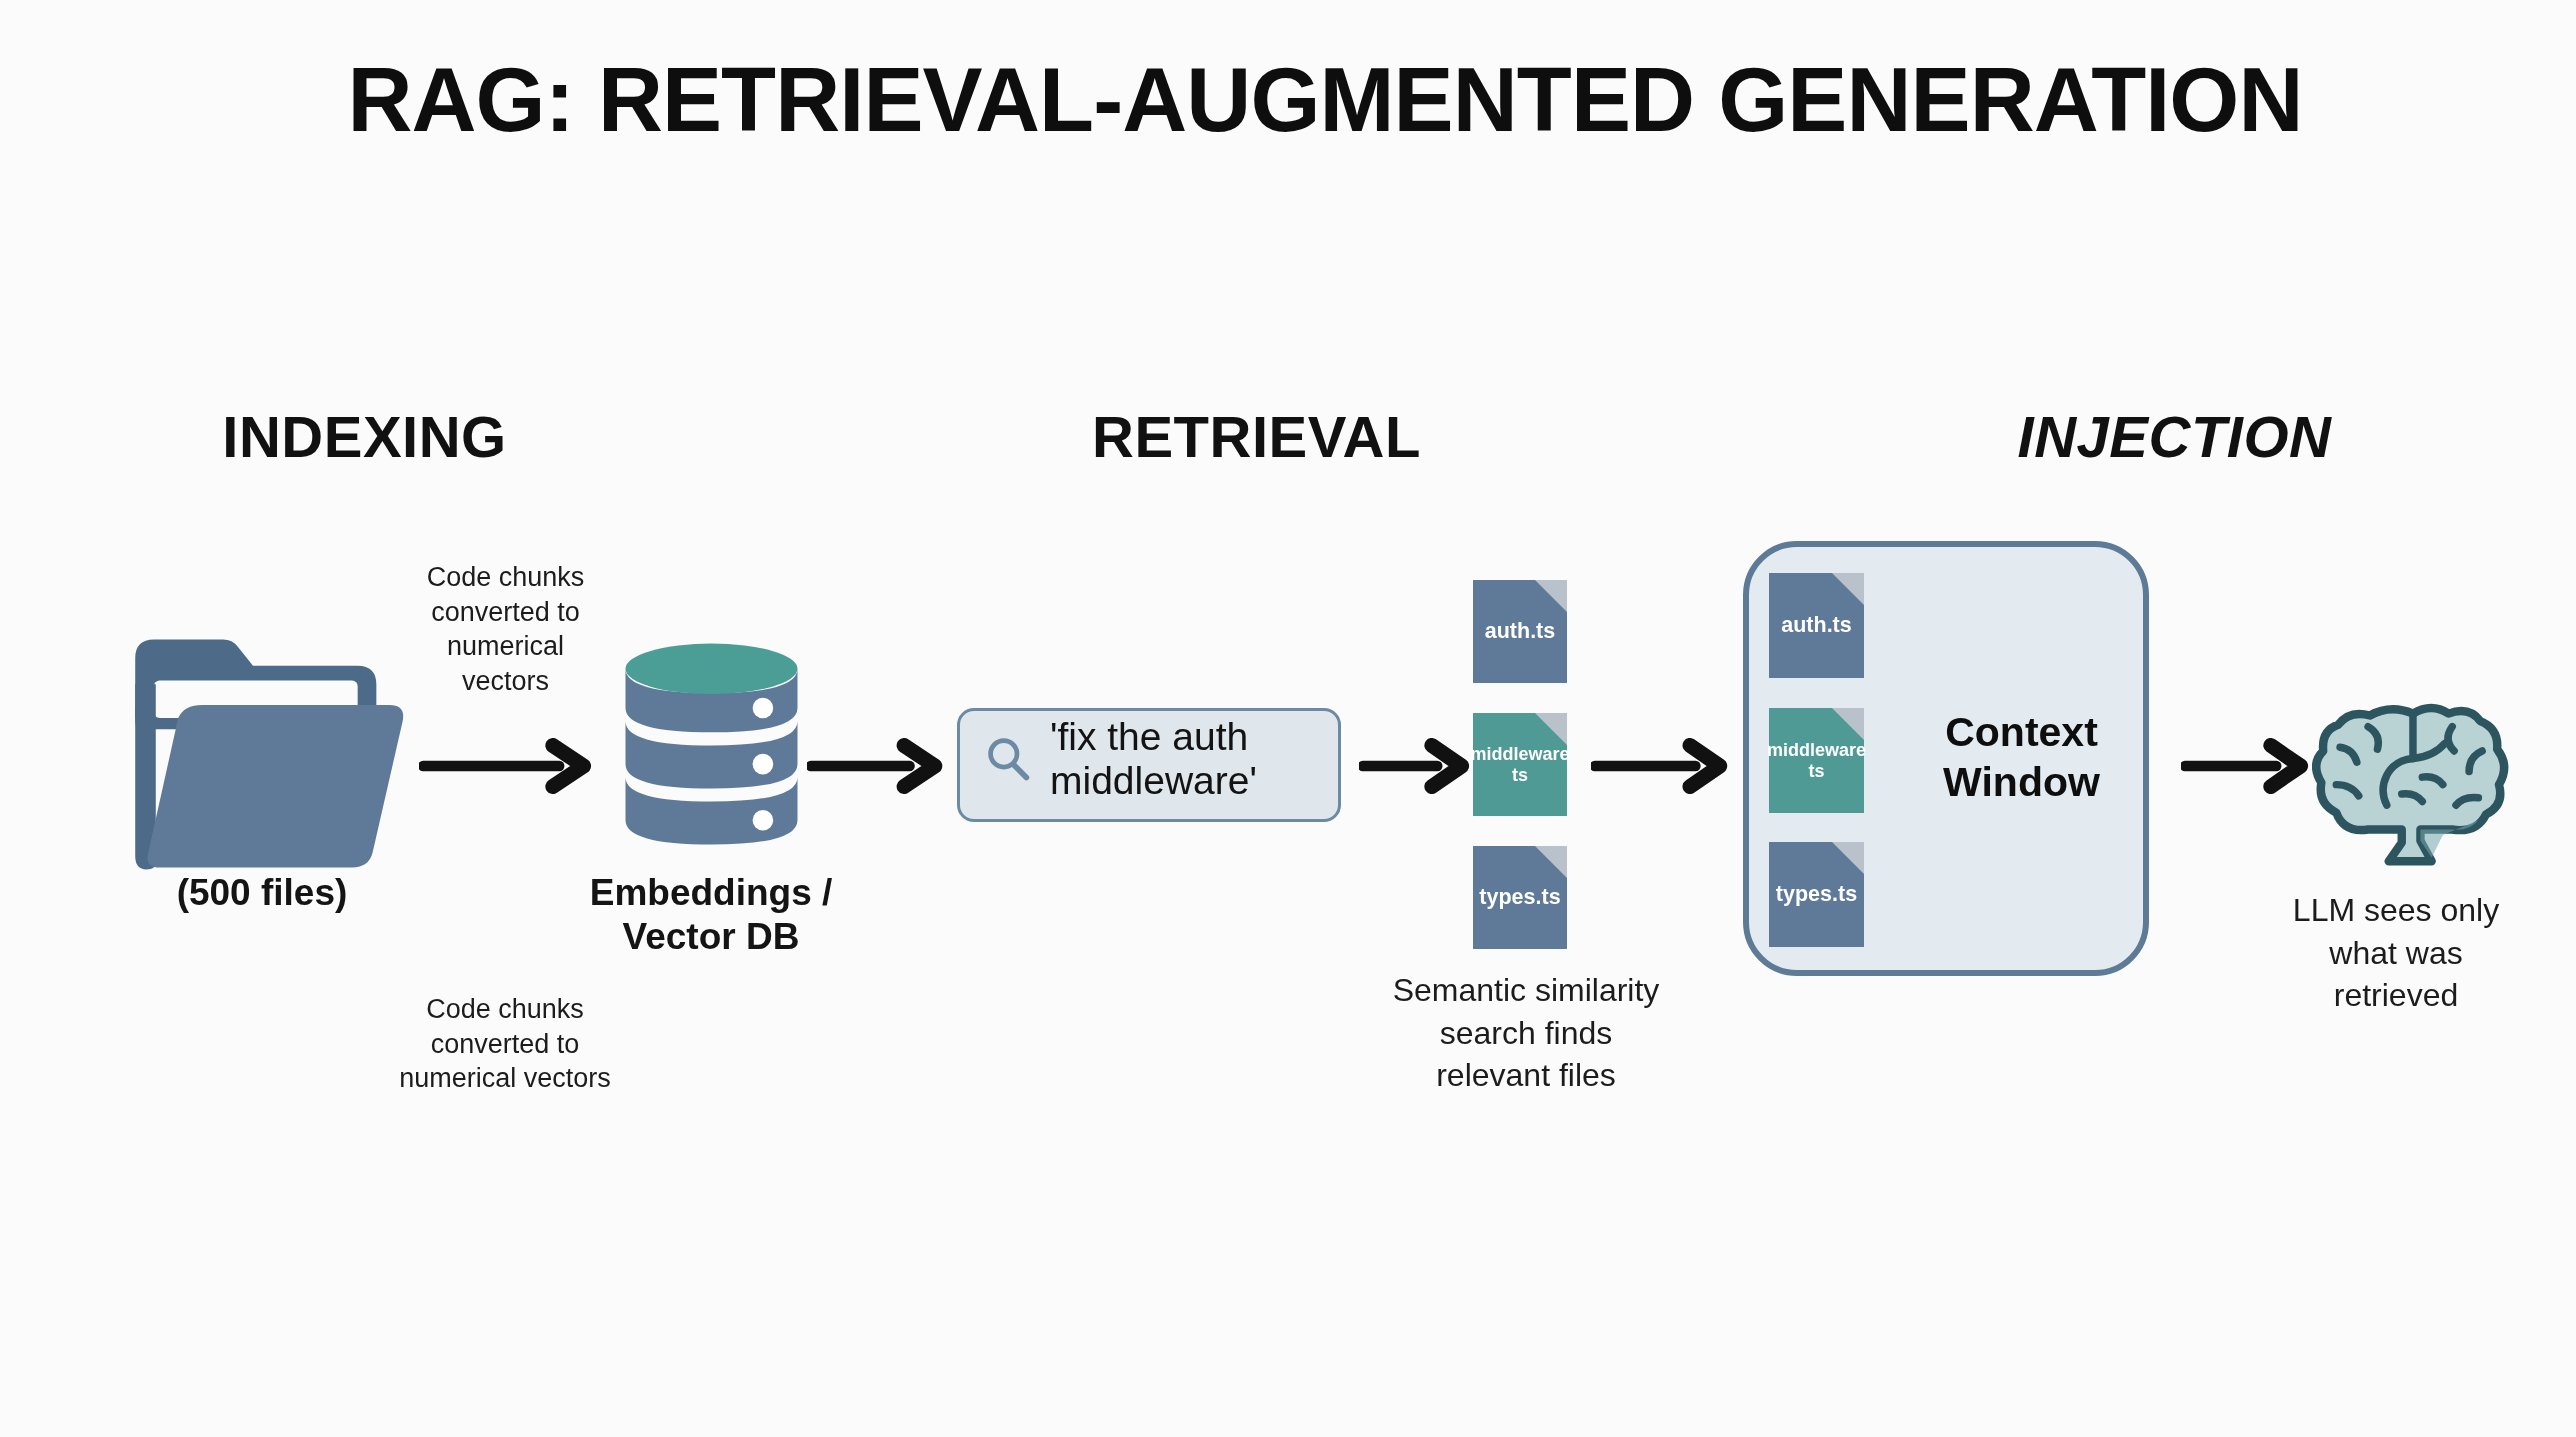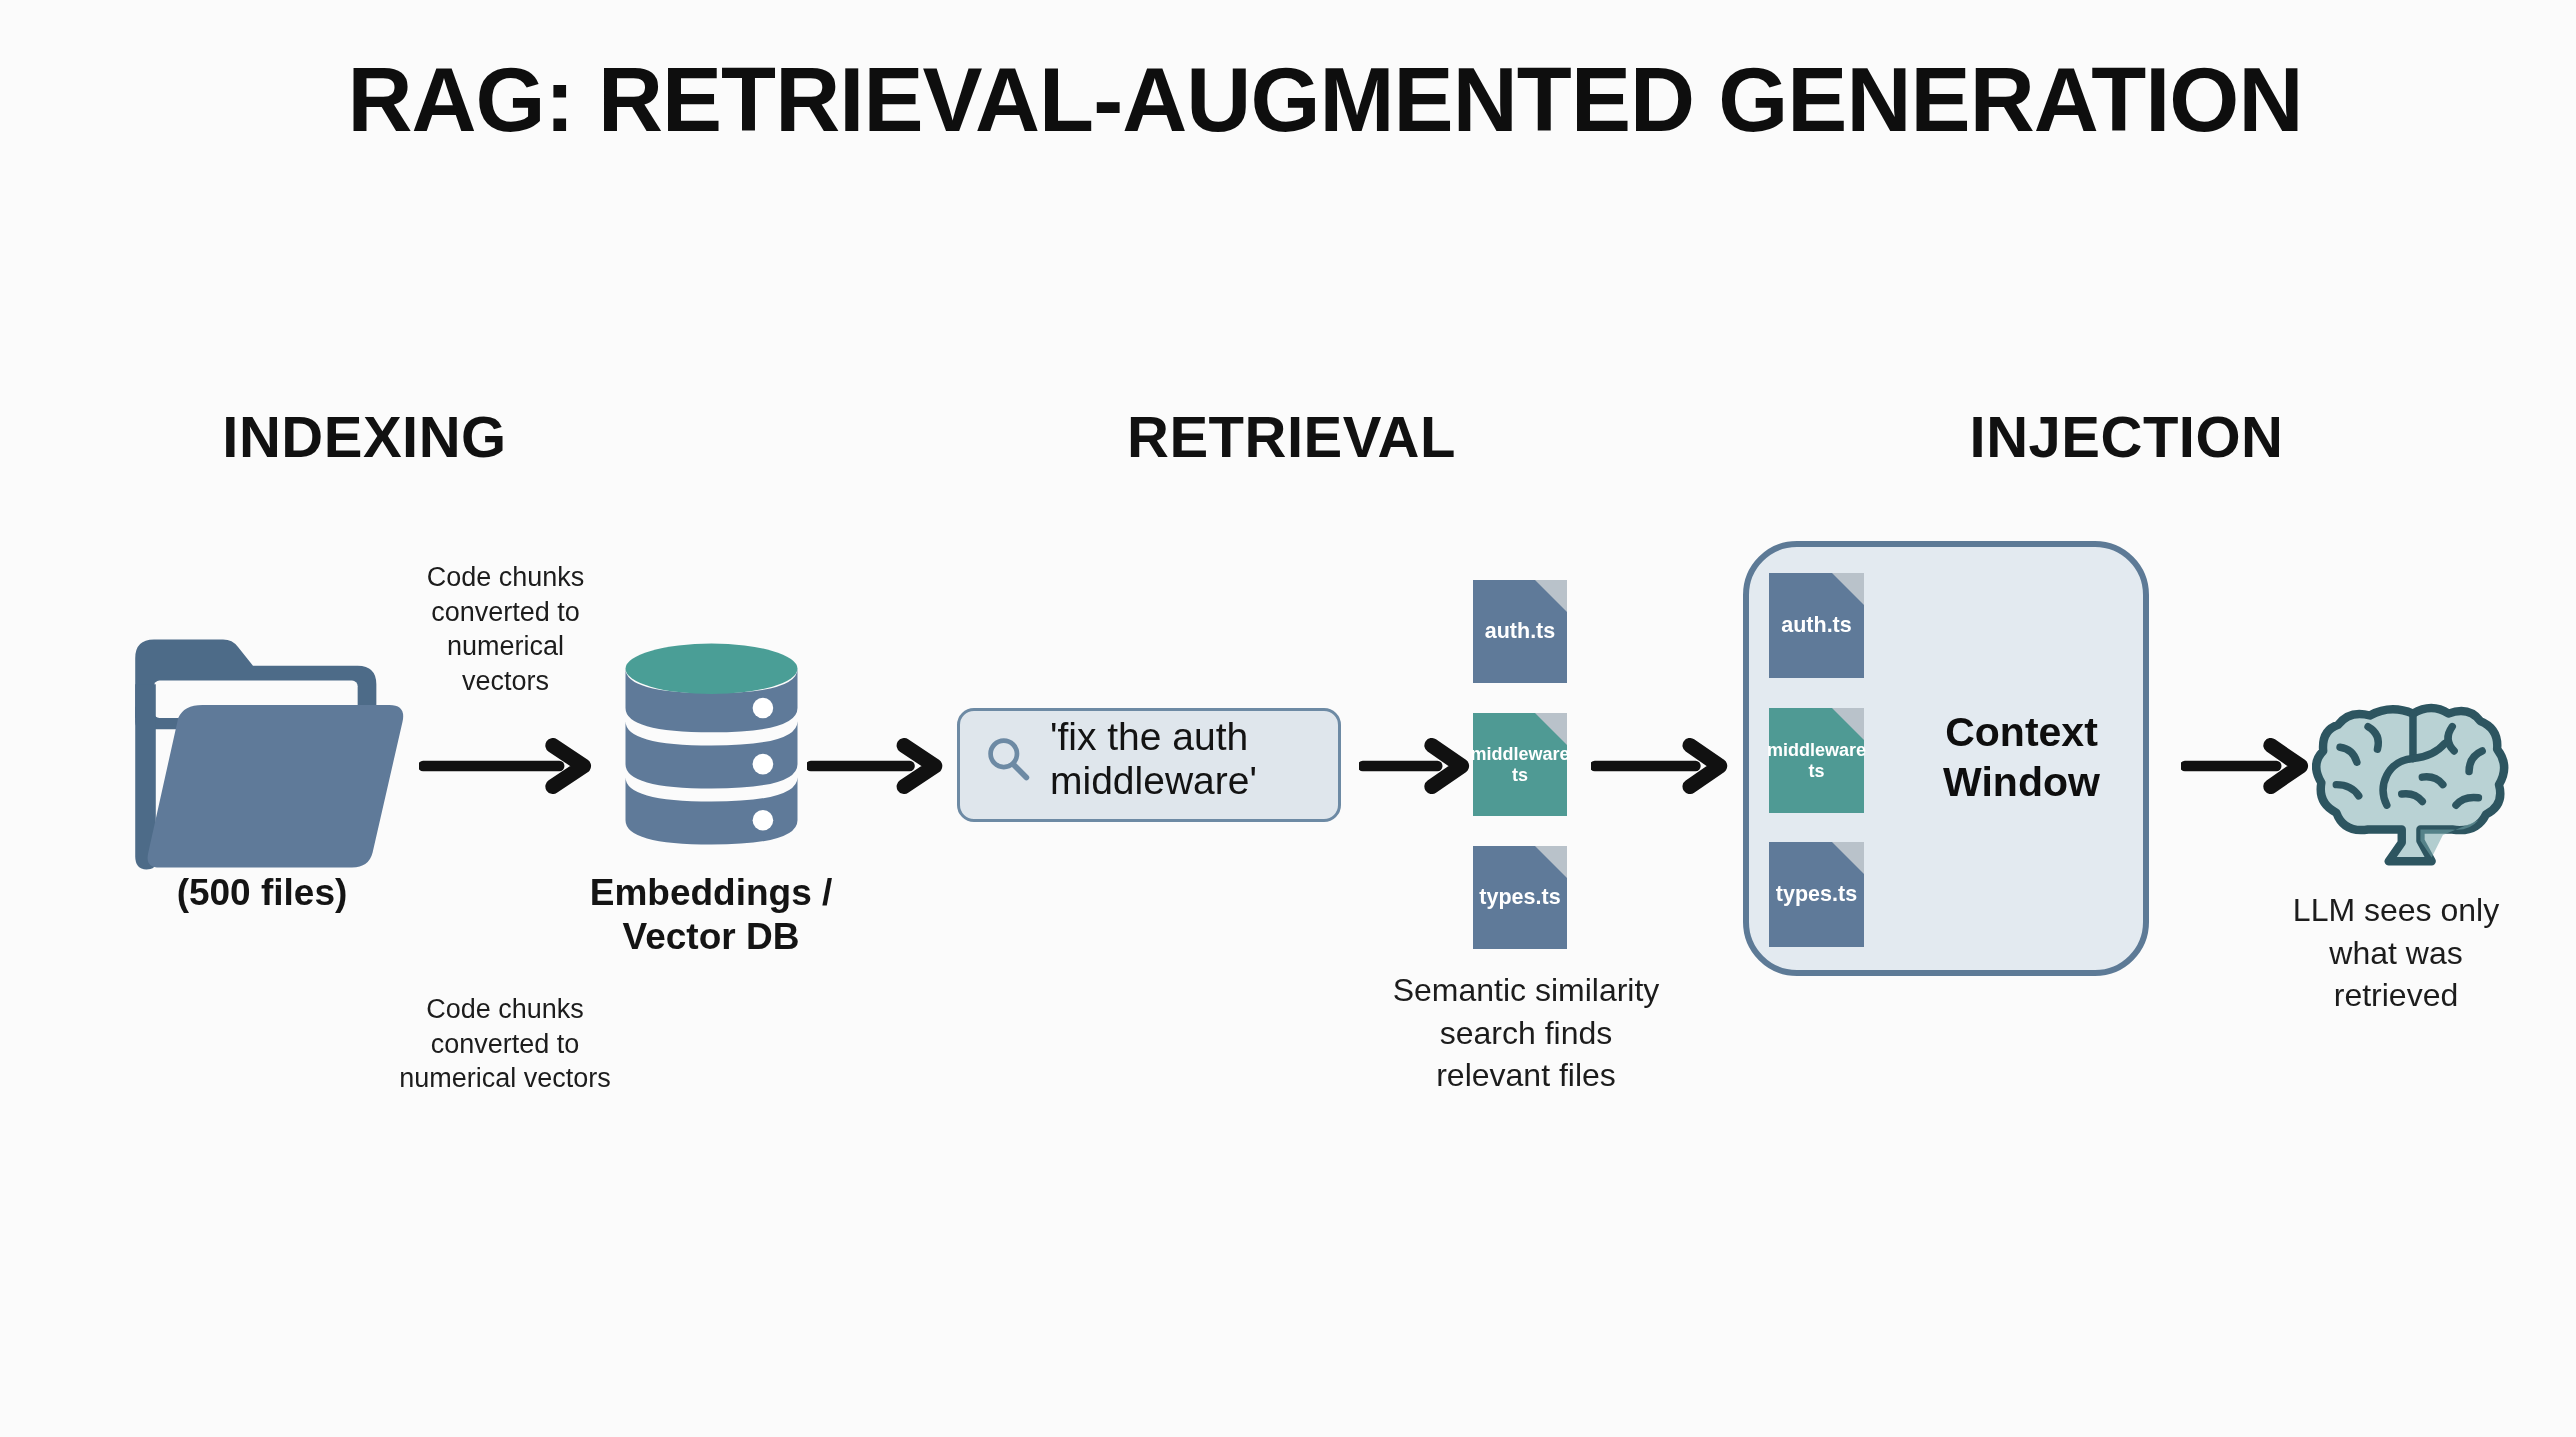--- a/index.html
+++ b/index.html
@@ -127,22 +127,22 @@
   }
 </style>
 </head>
 <body>
 
 <div id="canvas">
 
   <div class="abs" id="title">RAG: RETRIEVAL-AUGMENTED GENERATION</div>
 
   <div class="abs stage-header" style="left:168px; top:403px; width:393px;">INDEXING</div>
-  <div class="abs stage-header" style="left:1095px; top:403px; width:393px;">RETRIEVAL</div>
-  <div class="abs stage-header" style="left:1930px; top:403px; width:393px;">INJECTION</div>
+  <div class="abs stage-header" style="left:1060px; top:403px; width:393px;">RETRIEVAL</div>
+  <div class="abs stage-header" style="left:1978px; top:403px; width:393px;font-style:italic;">INJECTION</div>
 
   <div class="abs caption" style="left:365px; top:560px; width:281px;">
     <div>Code chunks</div>
     <div>converted to</div>
     <div>numerical</div>
     <div>vectors</div>
   </div>
 
   <div class="abs" style="left:122px; top:632px;">
     <svg width="290" height="243" viewBox="0 0 310 260" xmlns="http://www.w3.org/2000/svg">

